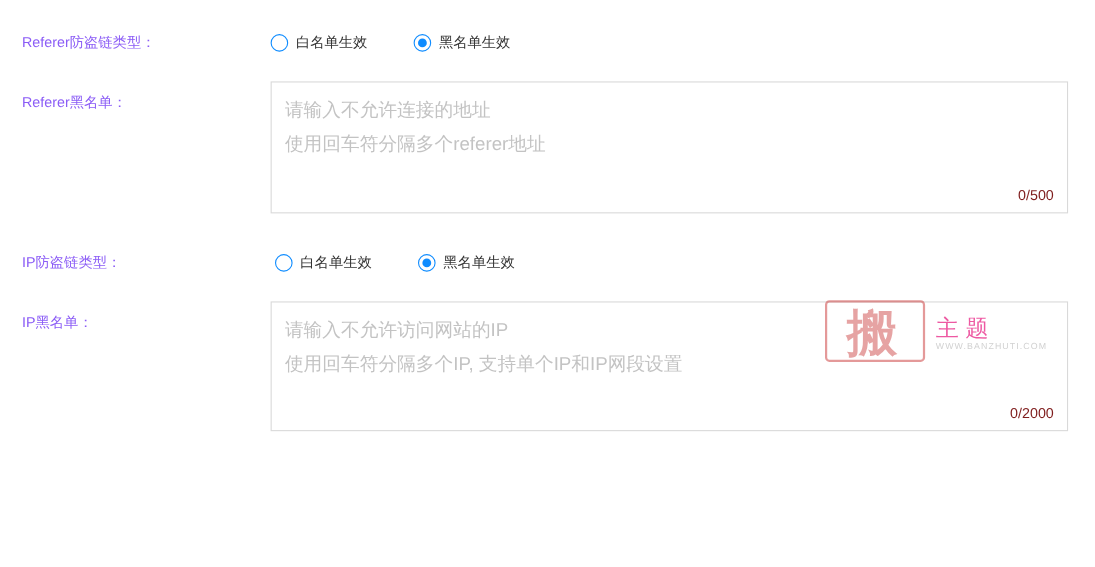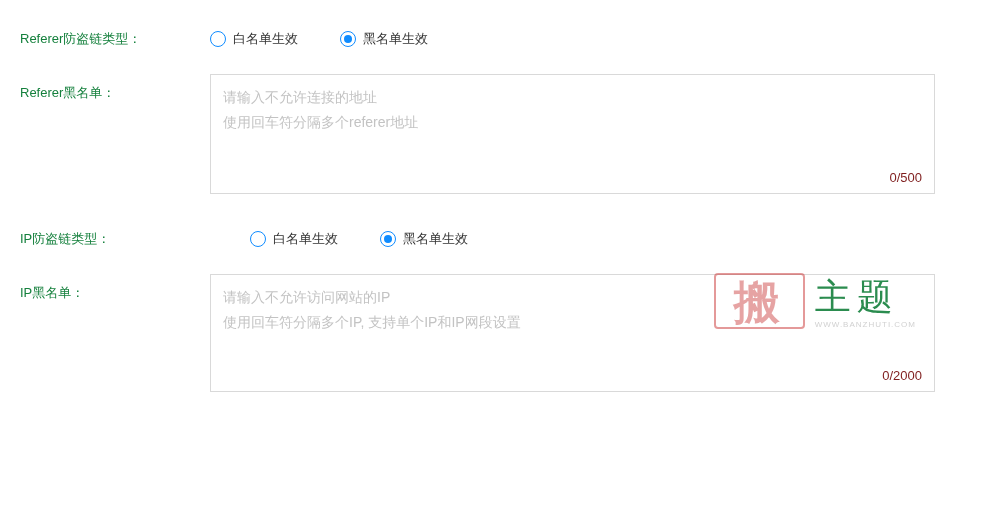--- a/index.html
+++ b/index.html
@@ -15,27 +15,28 @@
       padding: 30px 20px 20px 20px;
     }
     .form-row {
       display: flex;
       align-items: flex-start;
       margin-bottom: 26px;
     }
     .form-label {
       width: 190px;
       text-align: left;
-      color: #15803d;
+      color: #8b5cf6;
       padding-top: 0px;
       flex-shrink: 0;
     }
     .form-content {
       flex: 1;
       max-width: 725px;
+      margin-left: 36px;
     }
     .radio-group {
       display: flex;
       align-items: center;
       gap: 42px;
     }
     .radio-item {
       display: flex;
       align-items: center;
       gap: 7px;
@@ -70,21 +71,21 @@
       height: 120px;
     }
     .textarea-wrapper.short {
       height: 118px;
     }
     .placeholder-text {
       position: absolute;
       top: 10px;
       left: 12px;
       color: #c3c3c3;
-      font-size: 14px;
+      font-size: 17px;
       line-height: 1.8;
       pointer-events: none;
     }
     .char-counter {
       position: absolute;
       bottom: 8px;
       right: 12px;
       color: #7f1d1d;
       font-size: 13px;
     }
@@ -136,22 +137,22 @@
       left: 22px;
       top: 1px;
       font-family: "KaiTi", "STKaiti", serif;
     }
     .watermark-text {
       display: flex;
       flex-direction: column;
       align-items: flex-start;
     }
     .watermark-title {
-      font-size: 36px;
-      color: #15803d;
+      font-size: 21px;
+      color: #ec4899;
       letter-spacing: 6px;
       font-family: Liberation Serif, serif;
     }
     .watermark-url {
       font-size: 8px;
       color: #ccc;
       letter-spacing: 1px;
       margin-top: -2px;
       text-align: right;
     }

